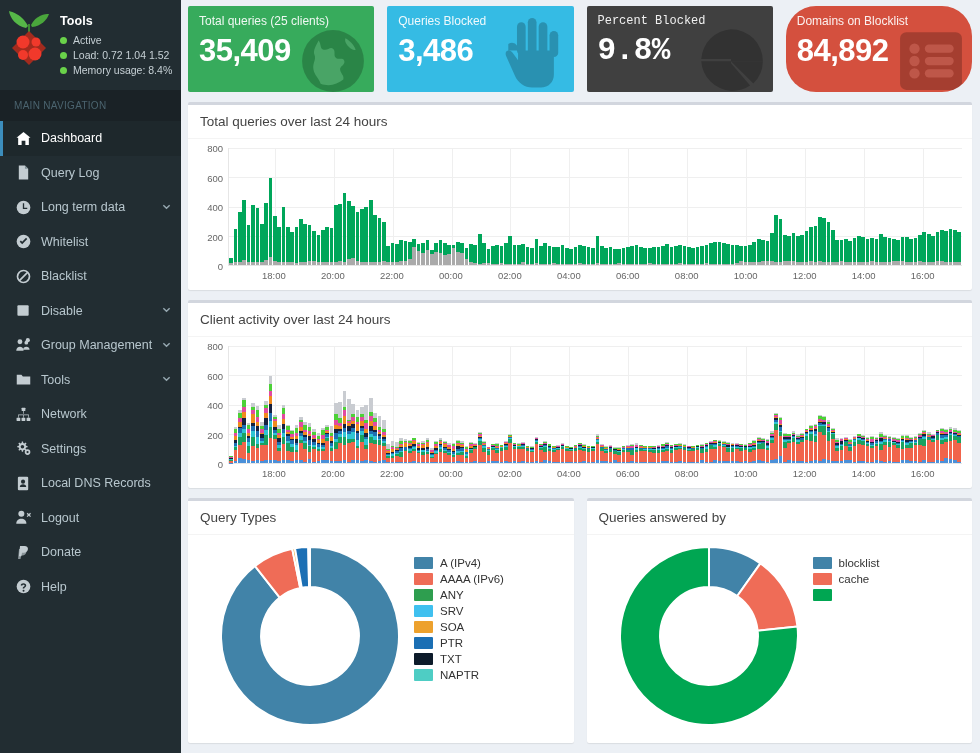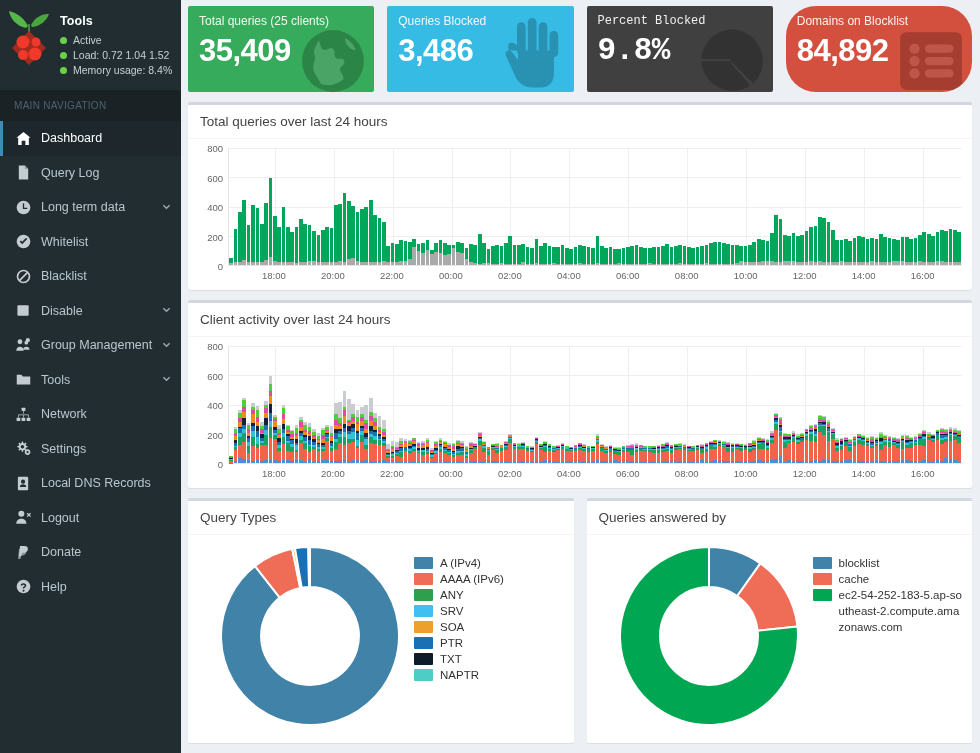--- a/index.html
+++ b/index.html
@@ -3244,21 +3244,20 @@
                 <div class="legend-row">
                   <span class="swatch" style="background: rgb(65, 131, 168);"></span>
                   <span class="legend-text">blocklist</span>
                 </div>
                 <div class="legend-row">
                   <span class="swatch" style="background: rgb(239, 108, 87);"></span>
                   <span class="legend-text">cache</span>
                 </div>
                 <div class="legend-row">
                   <span class="swatch" style="background: rgb(0, 166, 82);"></span>
-                  <span class="legend-text">ec2-54-252-183-5.ap-southeast-2.compute.amazonaws.com</span>
                 </div>
               </div>
           </div>
         </section>
       </div>
     </div>
 
   </main>
 </div>
 

